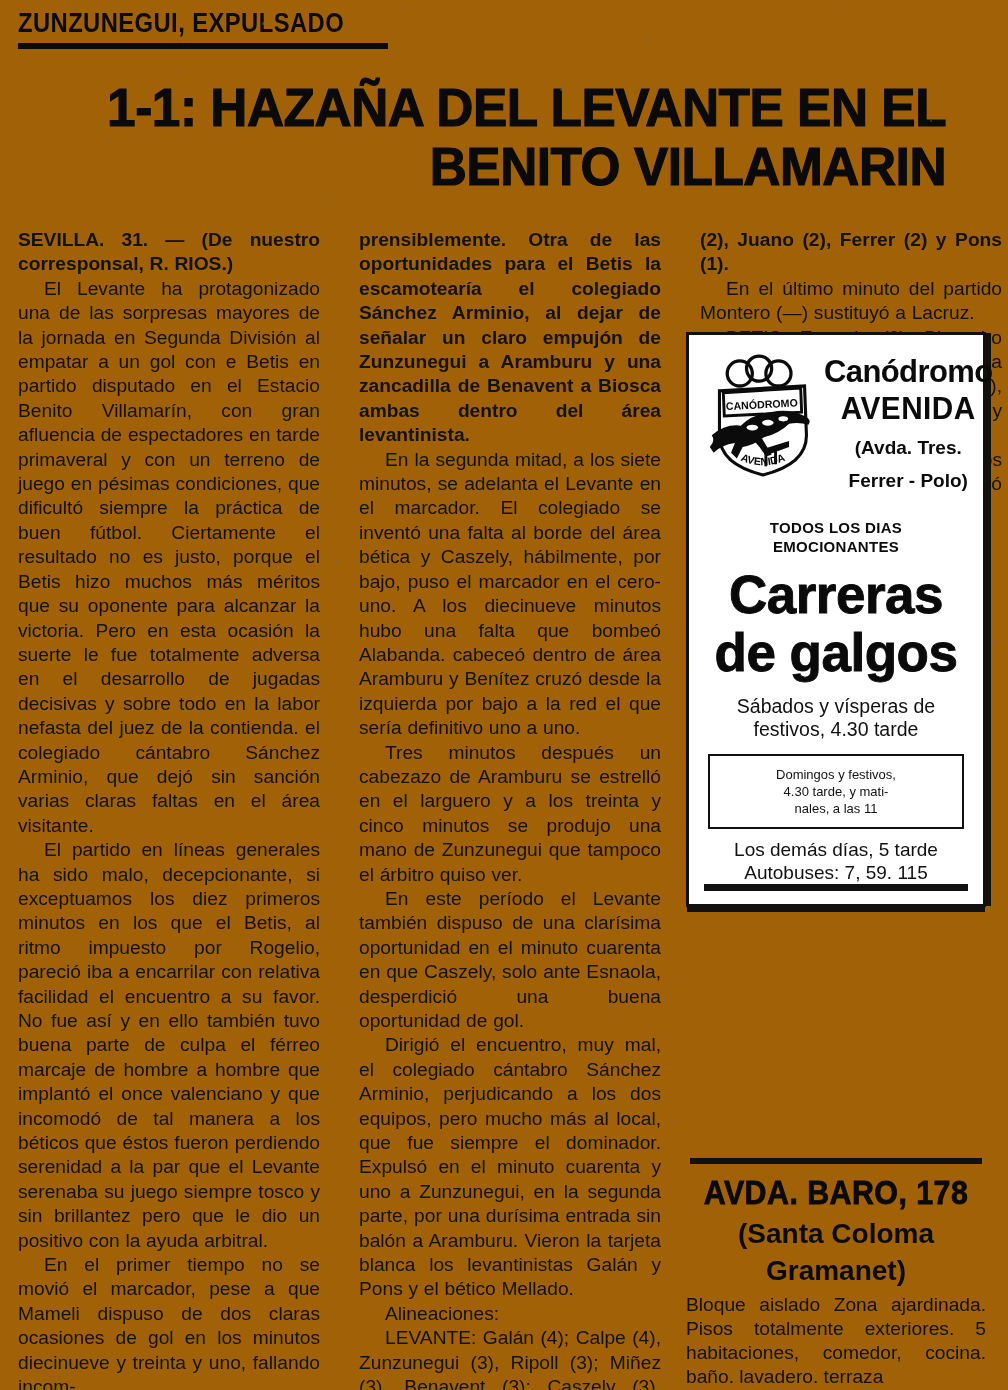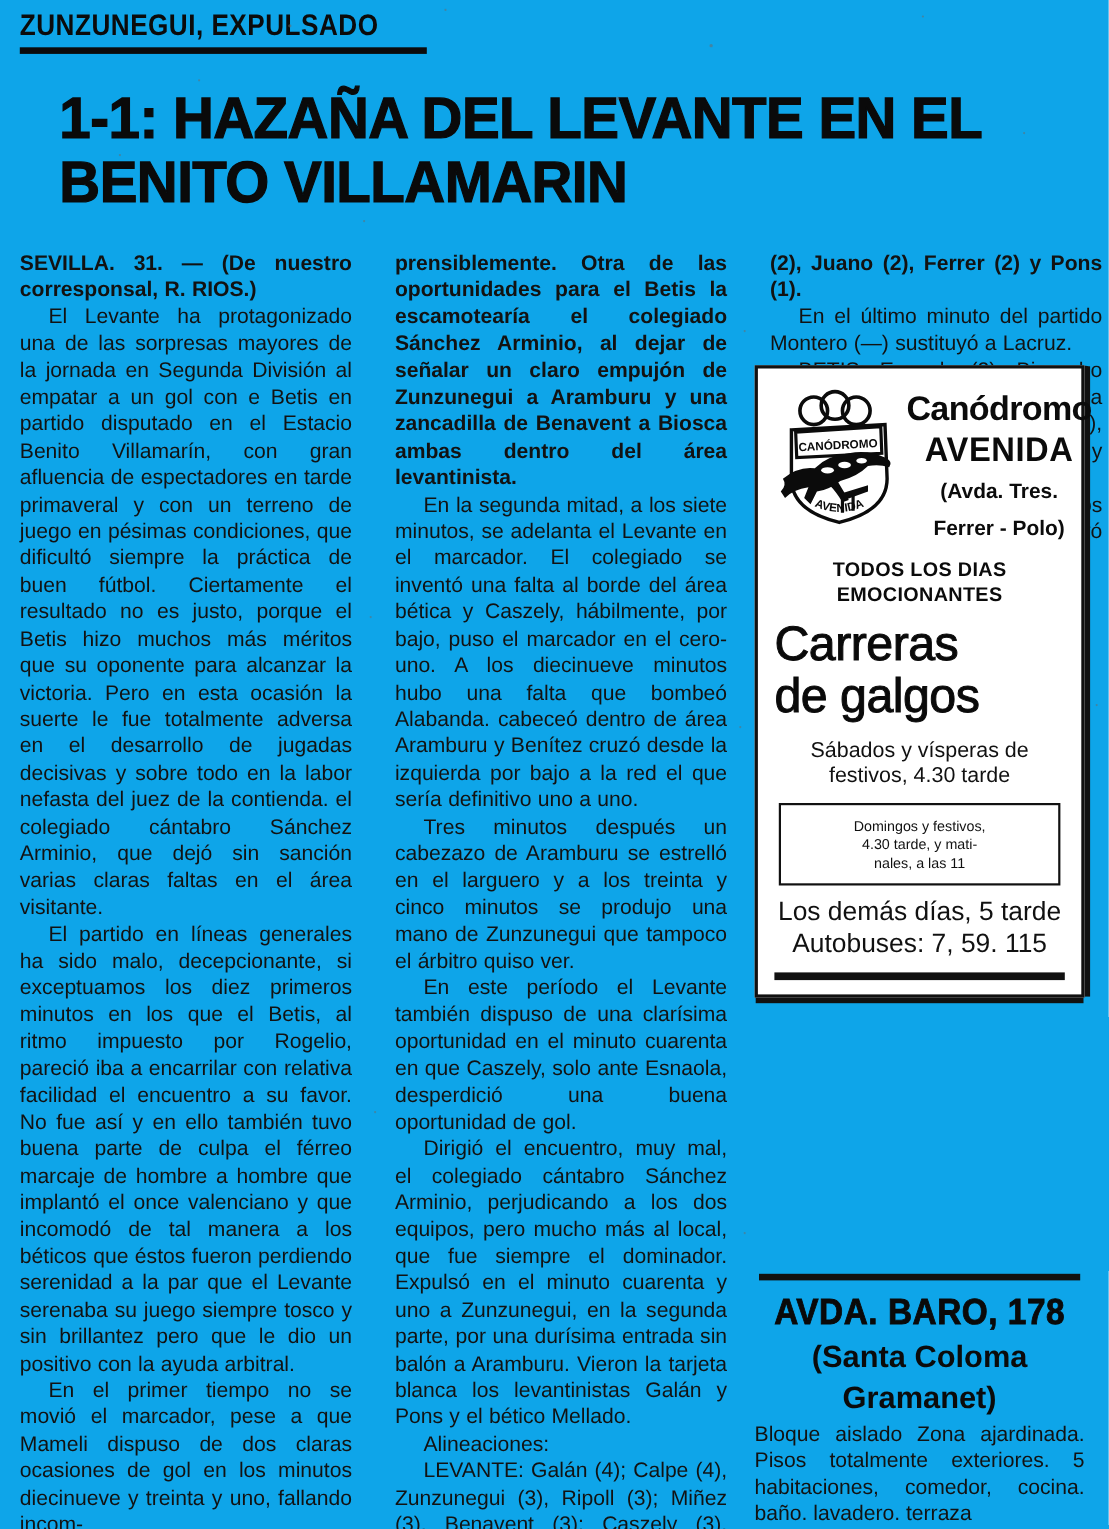--- a/index.html
+++ b/index.html
@@ -12,21 +12,21 @@
     height: 1390px;
     position: relative;
     font-family: "Liberation Sans", sans-serif;
     color: #101010;
     overflow: hidden;
   }
 
   .page {
     position: absolute;
     inset: 0;
-    background: #0ea5e9;
+    background: #a16207;
   }
 
   
   .kicker {
     position: absolute;
     left: 18px;
     top: 10px;
     width: 520px;
   }
   .kicker-text {
@@ -43,24 +43,24 @@
   .kicker-rule {
     margin-top: 6px;
     height: 6px;
     width: 370px;
     background: #0b0b0b;
   }
 
   
   .headline {
     position: absolute;
-    left: 40px;
+    left: 30px;
     top: 78px;
     width: 930px;
-    text-align: left;
+    text-align: right;
   }
   .headline-line {
     font-family: "Liberation Sans", sans-serif;
     font-weight: 700;
     font-size: 53px;
     line-height: 1.12;
     letter-spacing: -0.5px;
     color: #0a0a0a;
     transform: scaleX(0.97);
     -webkit-text-stroke: 1.1px #0a0a0a;
@@ -152,29 +152,30 @@
   .brand-3 {
     font-weight: 700;
     font-size: 19px;
     line-height: 1.42;
     color: #0b0b0b;
     margin-top: 6px;
   }
   .ad-sub {
     text-align: center;
     font-weight: 700;
-    font-size: 18px;
+    font-size: 15px;
     line-height: 1.25;
     letter-spacing: 0.3px;
-    margin-top: 12px;
+    margin-top: 24px;
     color: #0b0b0b;
   }
   .ad-big {
-    font-weight: 400;
-    font-size: 44px;
+    text-align: center;
+    font-weight: 700;
+    font-size: 53px;
     line-height: 1.08;
     letter-spacing: -0.5px;
     margin-top: 10px;
     -webkit-text-stroke: 0.9px #0a0a0a;
     color: #0a0a0a;
   }
   .ad-sched {
     text-align: center;
     font-size: 19.5px;
     line-height: 1.2;
@@ -185,21 +186,21 @@
     border: 2px solid #111;
     margin: 12px 4px 0 4px;
     padding: 10px 4px 10px 4px;
     text-align: center;
     font-size: 13px;
     line-height: 1.32;
     color: #111;
   }
   .ad-foot {
     text-align: center;
-    font-size: 24px;
+    font-size: 19px;
     line-height: 1.2;
     margin-top: 10px;
     color: #111;
   }
   .ad-rule-bottom {
     position: absolute;
     left: 8px;
     right: 8px;
     bottom: 6px;
     height: 7px;

